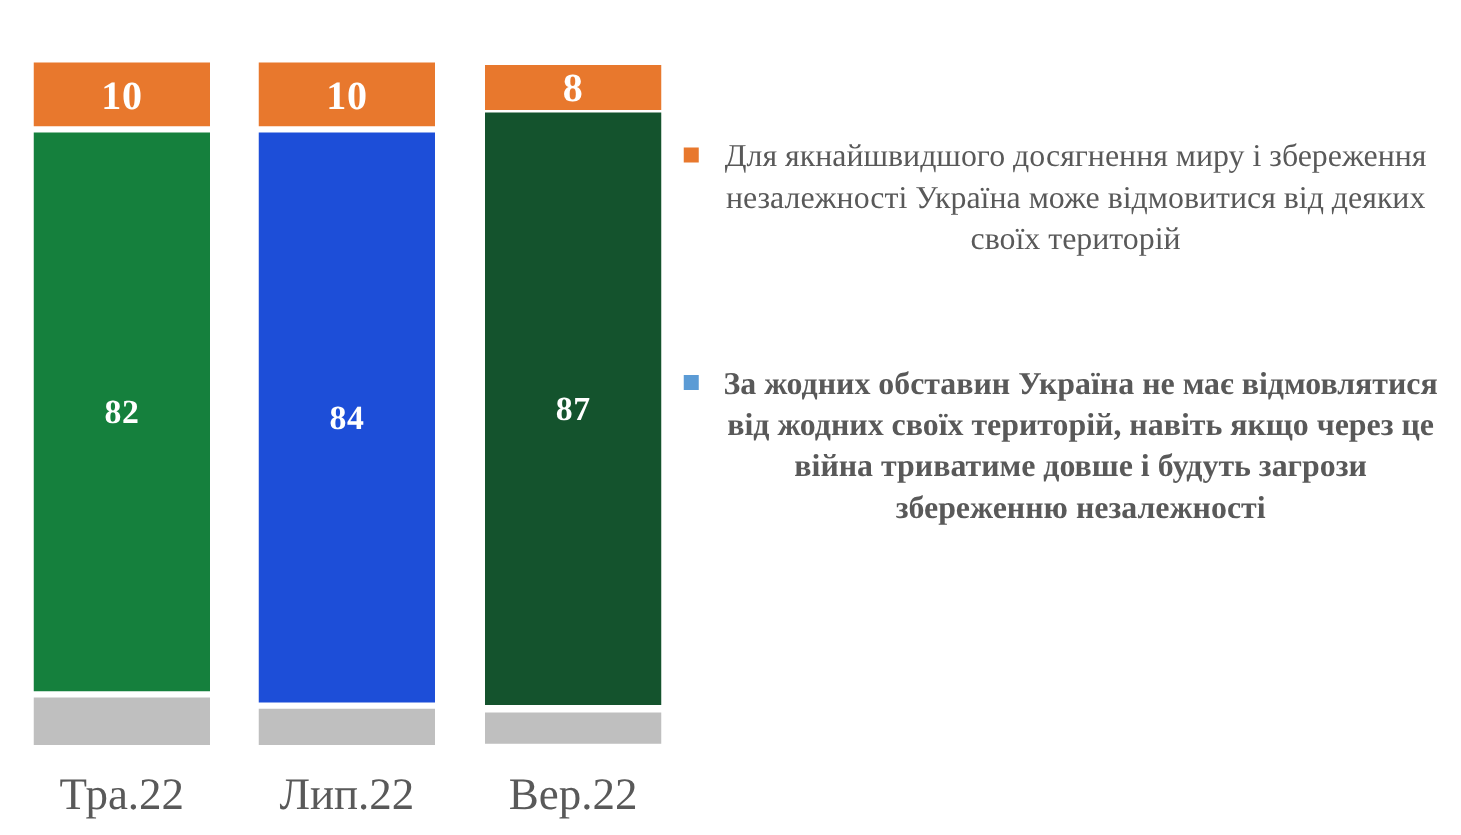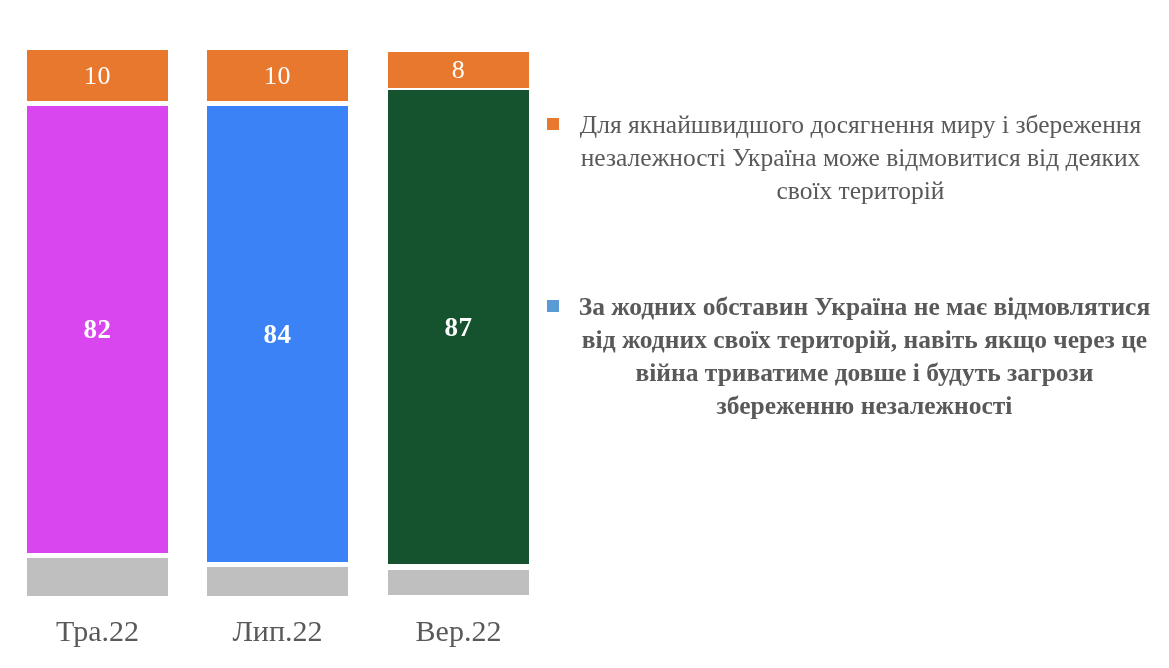--- a/index.html
+++ b/index.html
@@ -45,34 +45,34 @@
     justify-content: center;
   }
 
   .segment-label {
     color: #ffffff;
     font-family: "Liberation Serif", "DejaVu Serif", serif;
     line-height: 1;
     letter-spacing: 0.5px;
   }
   .label-top {
-    font-size: 26px;
-    font-weight: normal;
+    font-size: 32px;
+    font-weight: bold;
   }
   .label-mid {
     font-size: 27px;
     font-weight: bold;
   }
 
   .cat-label {
     position: absolute;
     width: 141px;
     text-align: center;
     top: 614px;
-    font-size: 30px;
+    font-size: 36px;
     color: #595959;
     font-family: "Liberation Serif", "DejaVu Serif", serif;
     white-space: nowrap;
   }
 
   
   #legend {
     position: absolute;
     left: 540px;
     top: 0;
@@ -105,36 +105,36 @@
 </head>
 <body>
 
 <div id="plot-area">
 
   <div class="bar-group" style="left:27px; top:0;">
     <div class="bar-column" style="top:0; height:668px;">
       <div class="segment" style="top:50px; height:51px; background:#E8782D;">
         <span class="segment-label label-top">10</span>
       </div>
-      <div class="segment" style="top:106px; height:447px; background:#d946ef;">
+      <div class="segment" style="top:106px; height:447px; background:#15803d;">
         <span class="segment-label label-mid">82</span>
       </div>
       <div class="segment" style="top:558px; height:38px; background:#BFBFBF;">
         <span class="segment-label label-mid"></span>
       </div>
     </div>
     <div class="cat-label">Тра.22</div>
   </div>
 
   <div class="bar-group" style="left:207px; top:0;">
     <div class="bar-column" style="top:0; height:668px;">
       <div class="segment" style="top:50px; height:51px; background:#E8782D;">
         <span class="segment-label label-top">10</span>
       </div>
-      <div class="segment" style="top:106px; height:456px; background:#3b82f6;">
+      <div class="segment" style="top:106px; height:456px; background:#1d4ed8;">
         <span class="segment-label label-mid">84</span>
       </div>
       <div class="segment" style="top:567px; height:29px; background:#BFBFBF;">
         <span class="segment-label label-mid"></span>
       </div>
     </div>
     <div class="cat-label">Лип.22</div>
   </div>
 
   <div class="bar-group" style="left:388px; top:0;">

